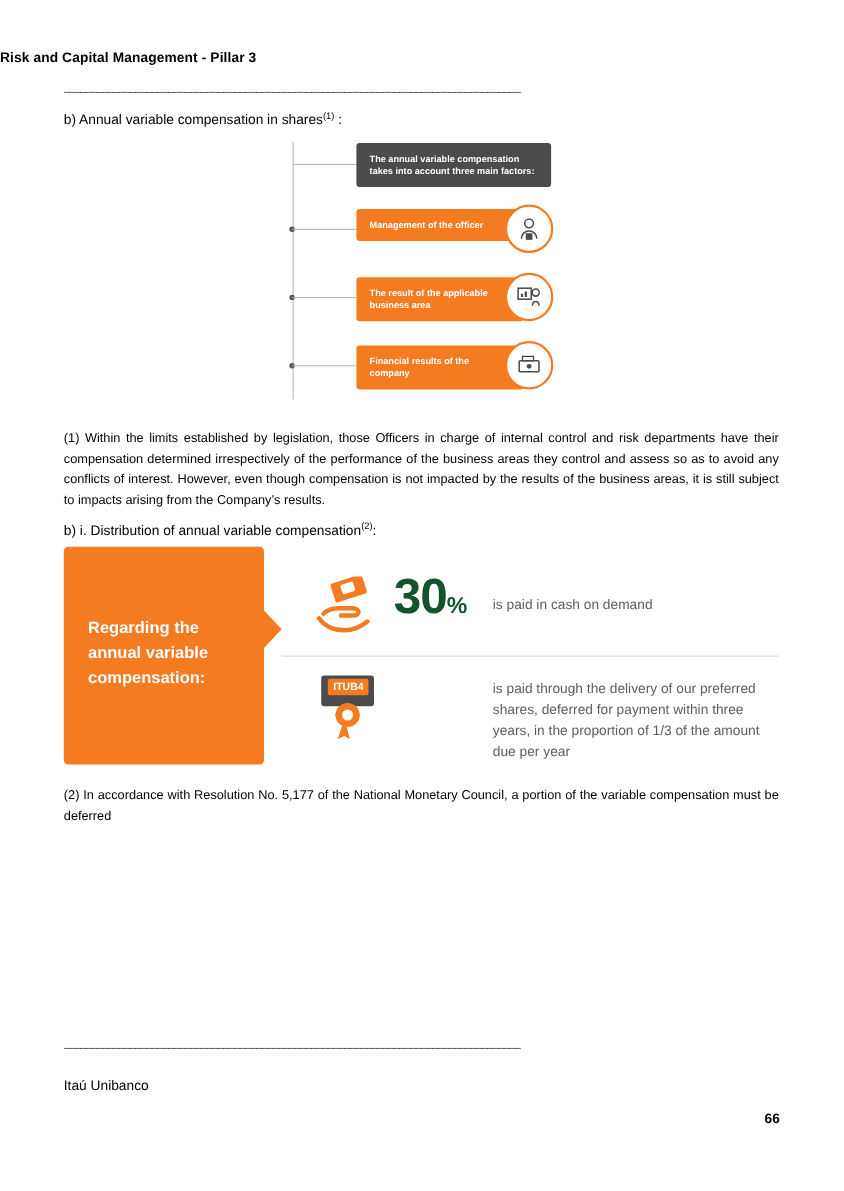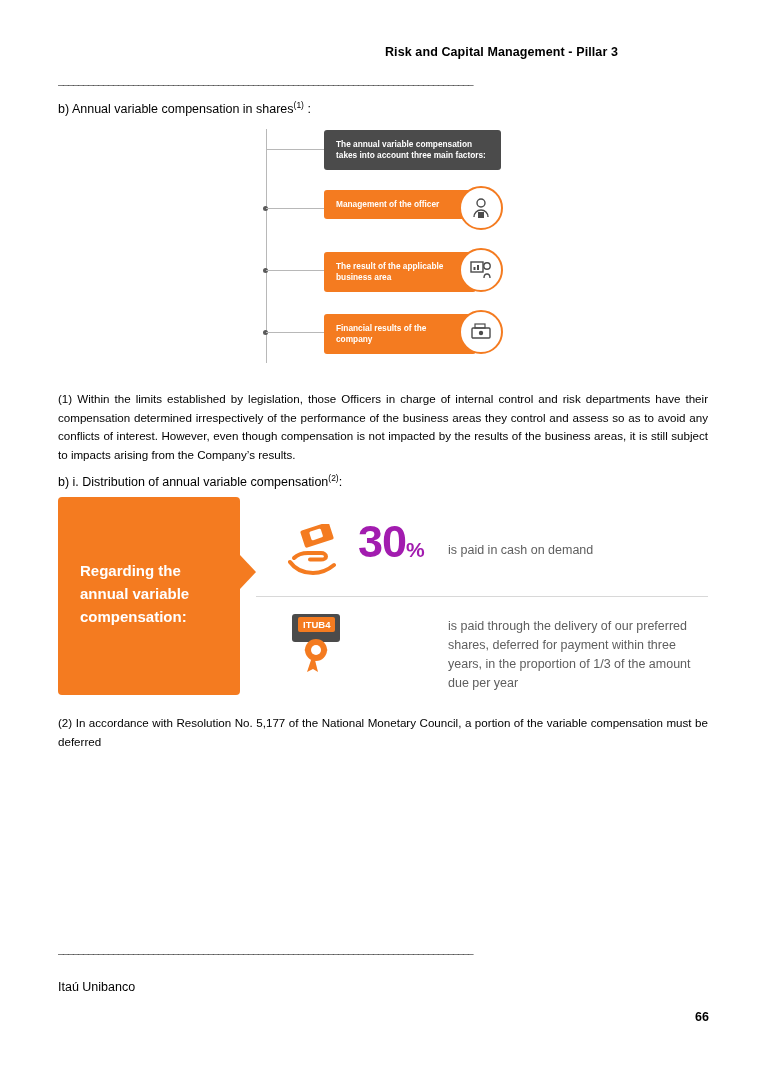--- a/index.html
+++ b/index.html
@@ -20,21 +20,21 @@
     width: 767px;
     height: 1083px;
   }
 
   
   .doc-header {
     position: absolute;
     top: 45px;
     left: 0;
     width: 618px;
-    text-align: right;
+    text-align: left;
     font-size: 12.5px;
     font-weight: bold;
     letter-spacing: 0.1px;
   }
   .rule {
     position: absolute;
     left: 58px;
     width: 650px;
     font-size: 11px;
     letter-spacing: -0.5px;
@@ -177,21 +177,21 @@
     left: 198px;
     top: 99px;
     width: 452px;
     height: 1px;
     background: #d8d8d8;
   }
   .fig2 .pct {
     position: absolute;
     font-size: 45px;
     font-weight: bold;
-    color: #a21caf;
+    color: #14532d;
     letter-spacing: -1px;
     line-height: 45px;
   }
   .fig2 .pct .sym {
     font-size: 21px;
     letter-spacing: 0;
   }
   .fig2 .desc {
     position: absolute;
     color: #5e5e5e;

